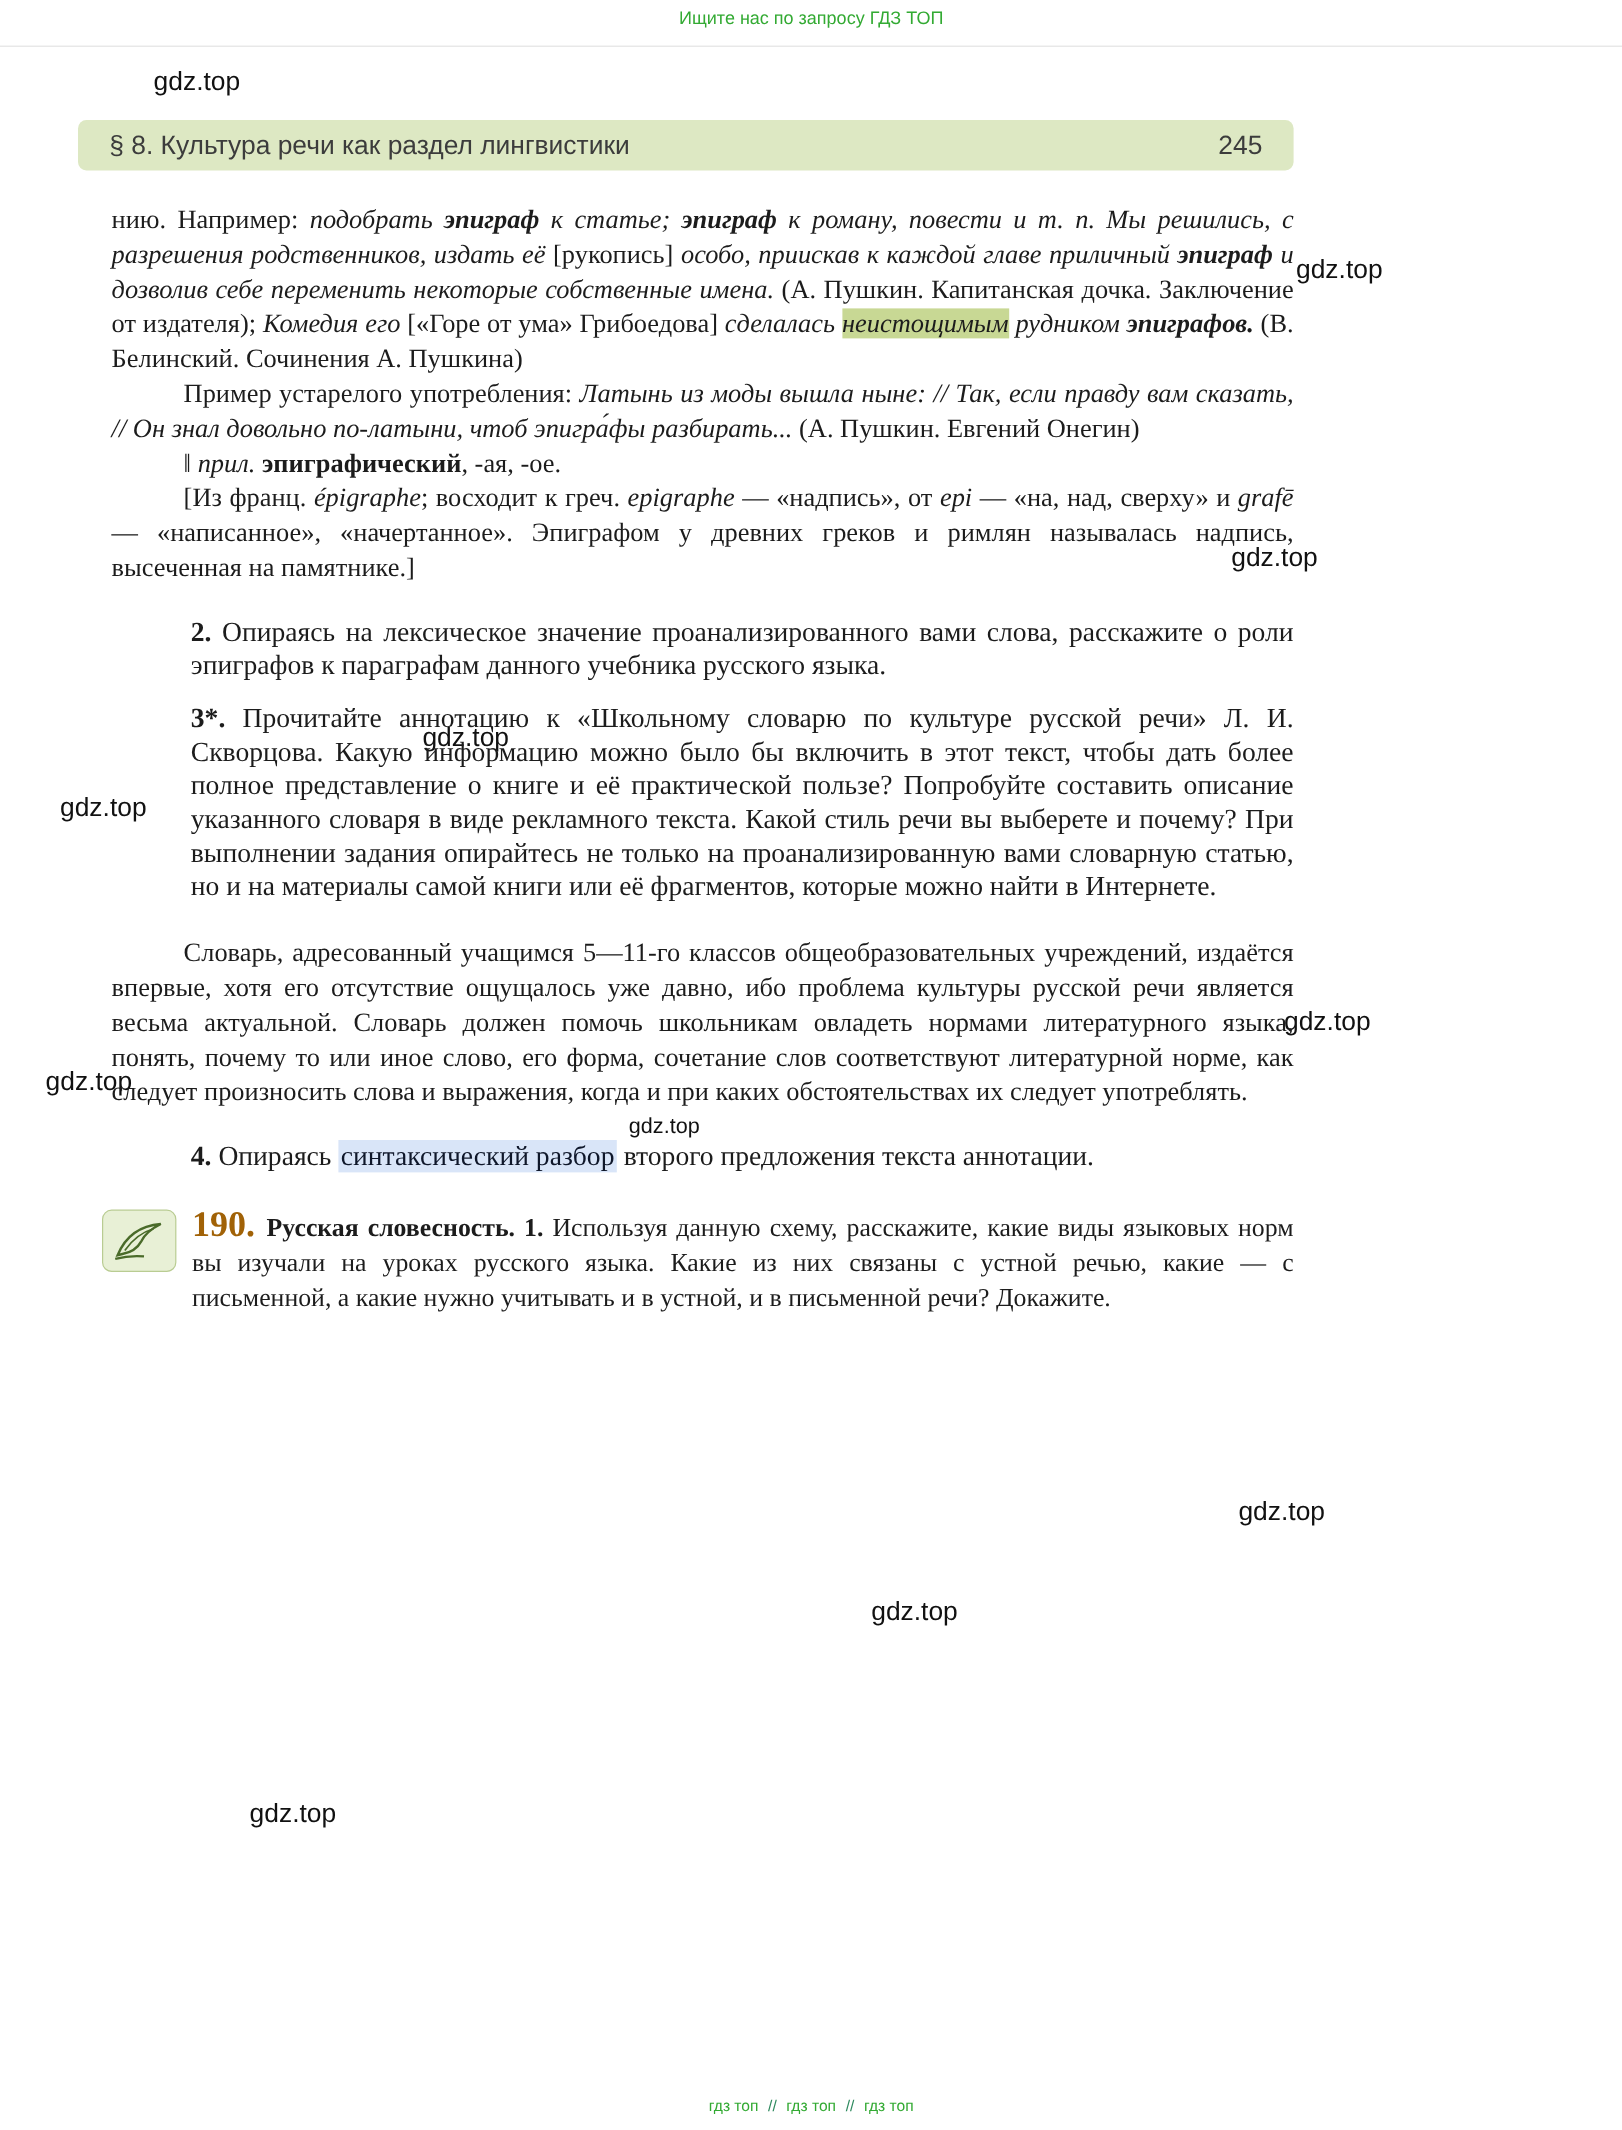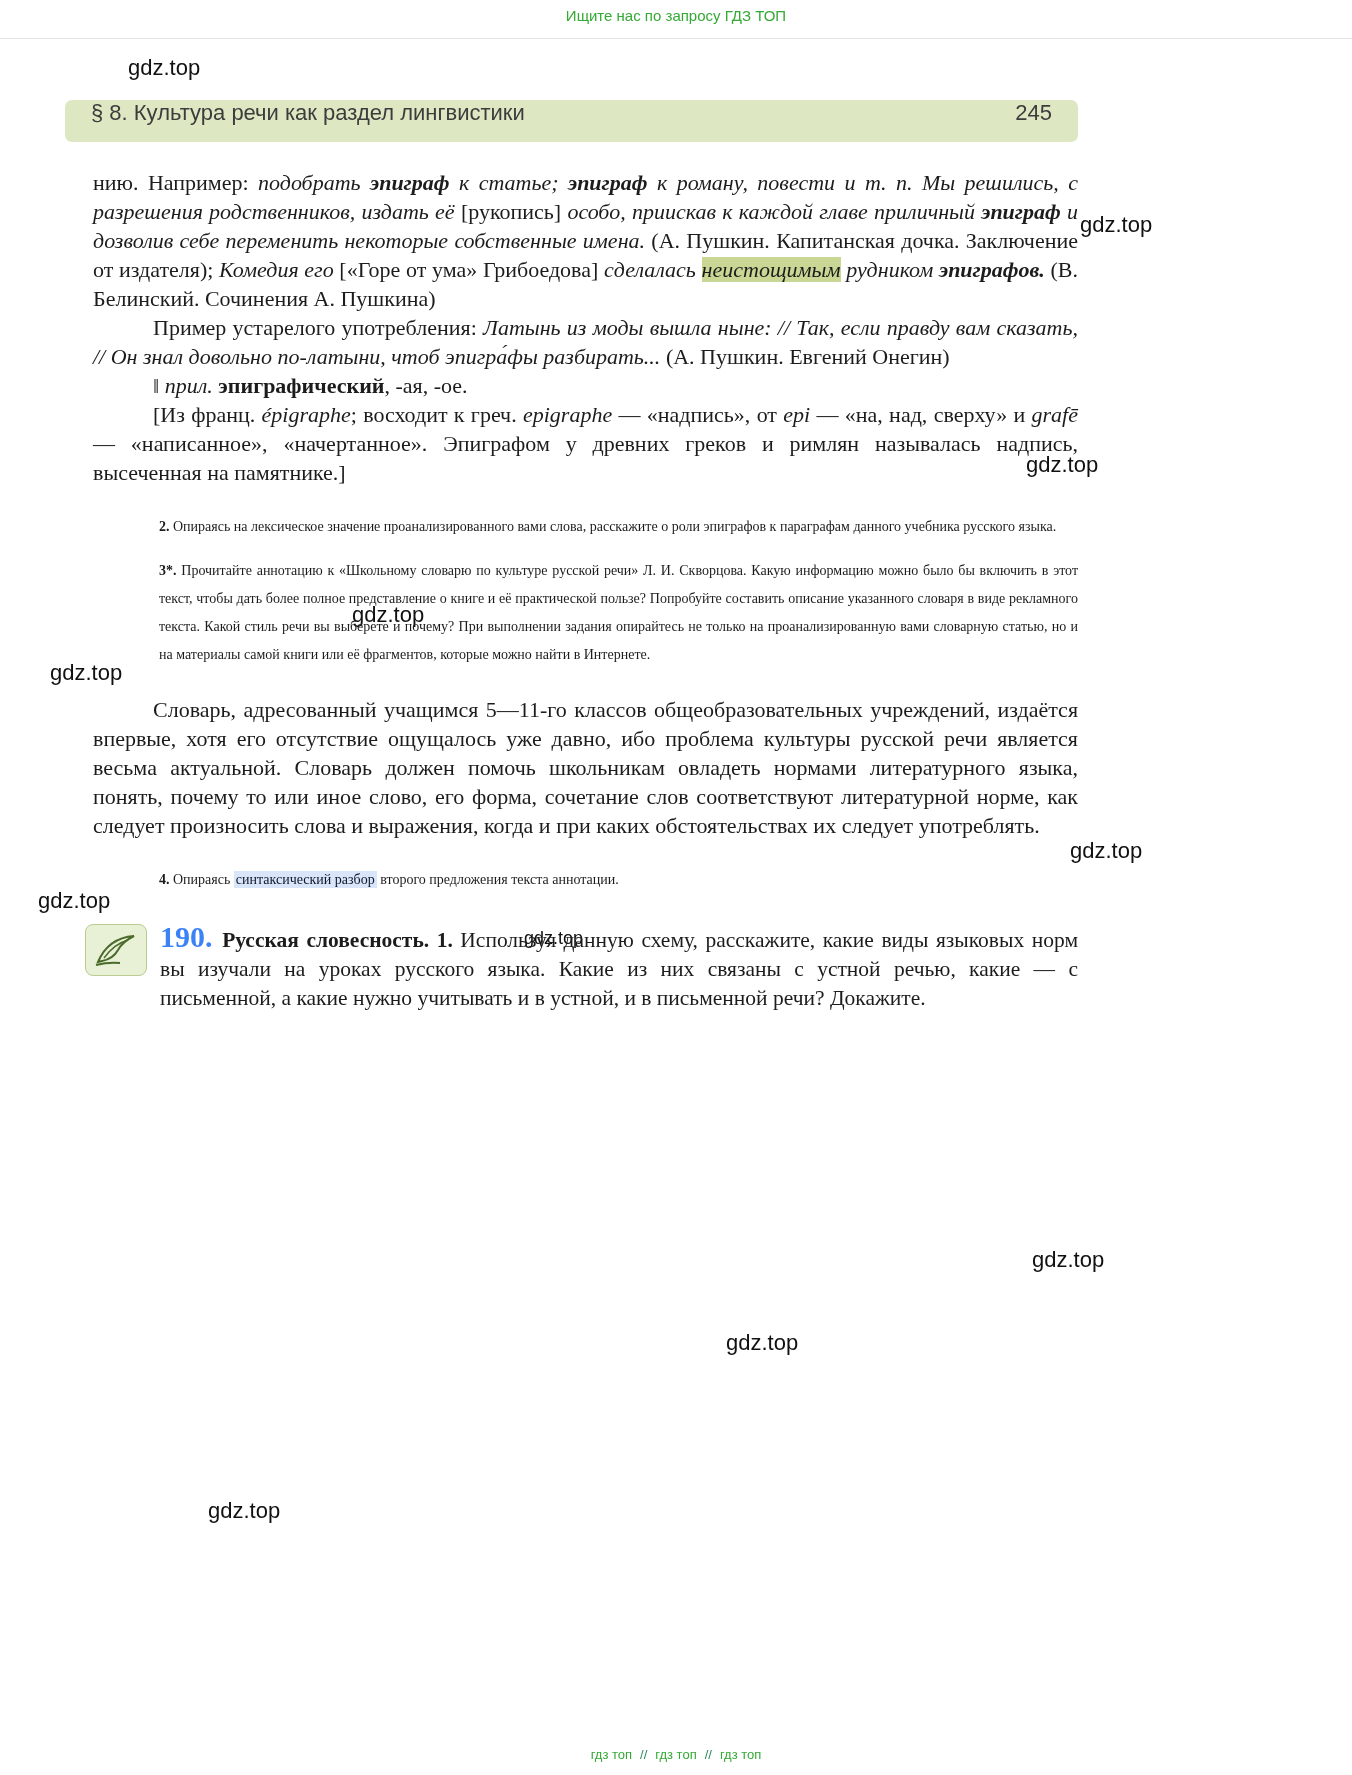--- a/index.html
+++ b/index.html
@@ -18,40 +18,40 @@
   
   .wm {
     position:absolute; font-family:"Liberation Sans","DejaVu Sans",sans-serif;
     font-size:22px; color:#111; white-space:nowrap;
   }
   .wm-sm { font-size:18px; }
   
   .header-bar {
     position:absolute; top:100px; left:65px; width:1013px; height:42px;
     background:#dde8c3; border-radius:7px;
-    display:flex; align-items:flex-start; justify-content:space-between;
+    display:flex; align-items:center; justify-content:space-between;
     padding:0 26px;
     font-family:"Liberation Sans","DejaVu Sans",sans-serif;
     font-size:22px; color:#3c3c3c;
   }
   .header-bar .pnum { color:#3c3c3c; }
   
   .content { position:absolute; top:168px; left:93px; width:985px; }
   .para { text-align:justify; font-size:22px; line-height:29px; }
   .para.indent { text-indent:60px; }
-  .task { margin-left:66px; font-size:14px; line-height:28px; }
+  .task { margin-left:66px; font-size:23px; line-height:28px; }
   .mt-lg { margin-top:26px; }
   .mt-md { margin-top:16px; }
   
   .i { font-style:italic; }
   .b { font-weight:bold; }
   .bi { font-weight:bold; font-style:italic; }
   .hlg { background:#c8d894; }
   .hlb { color:#0f172a; background:#d9e5f8; padding:1px 2px; cursor:pointer; }
-  .exnum { font-weight:bold; color:#3b82f6; font-size:30px; line-height:1; }
+  .exnum { font-weight:bold; color:#a16207; font-size:30px; line-height:1; }
   
   .exercise { display:flex; margin-top:28px; }
   .ex-icon {
     flex:0 0 62px; width:62px; height:52px; margin-left:-8px; margin-top:2px;
     background:#e8f0d6; border:1px solid #b9cc92; border-radius:8px;
     display:flex; align-items:center; justify-content:center;
   }
   .ex-text { flex:1; margin-left:13px; font-size:21.5px; line-height:29px; text-align:justify; }
   
   .footer {

